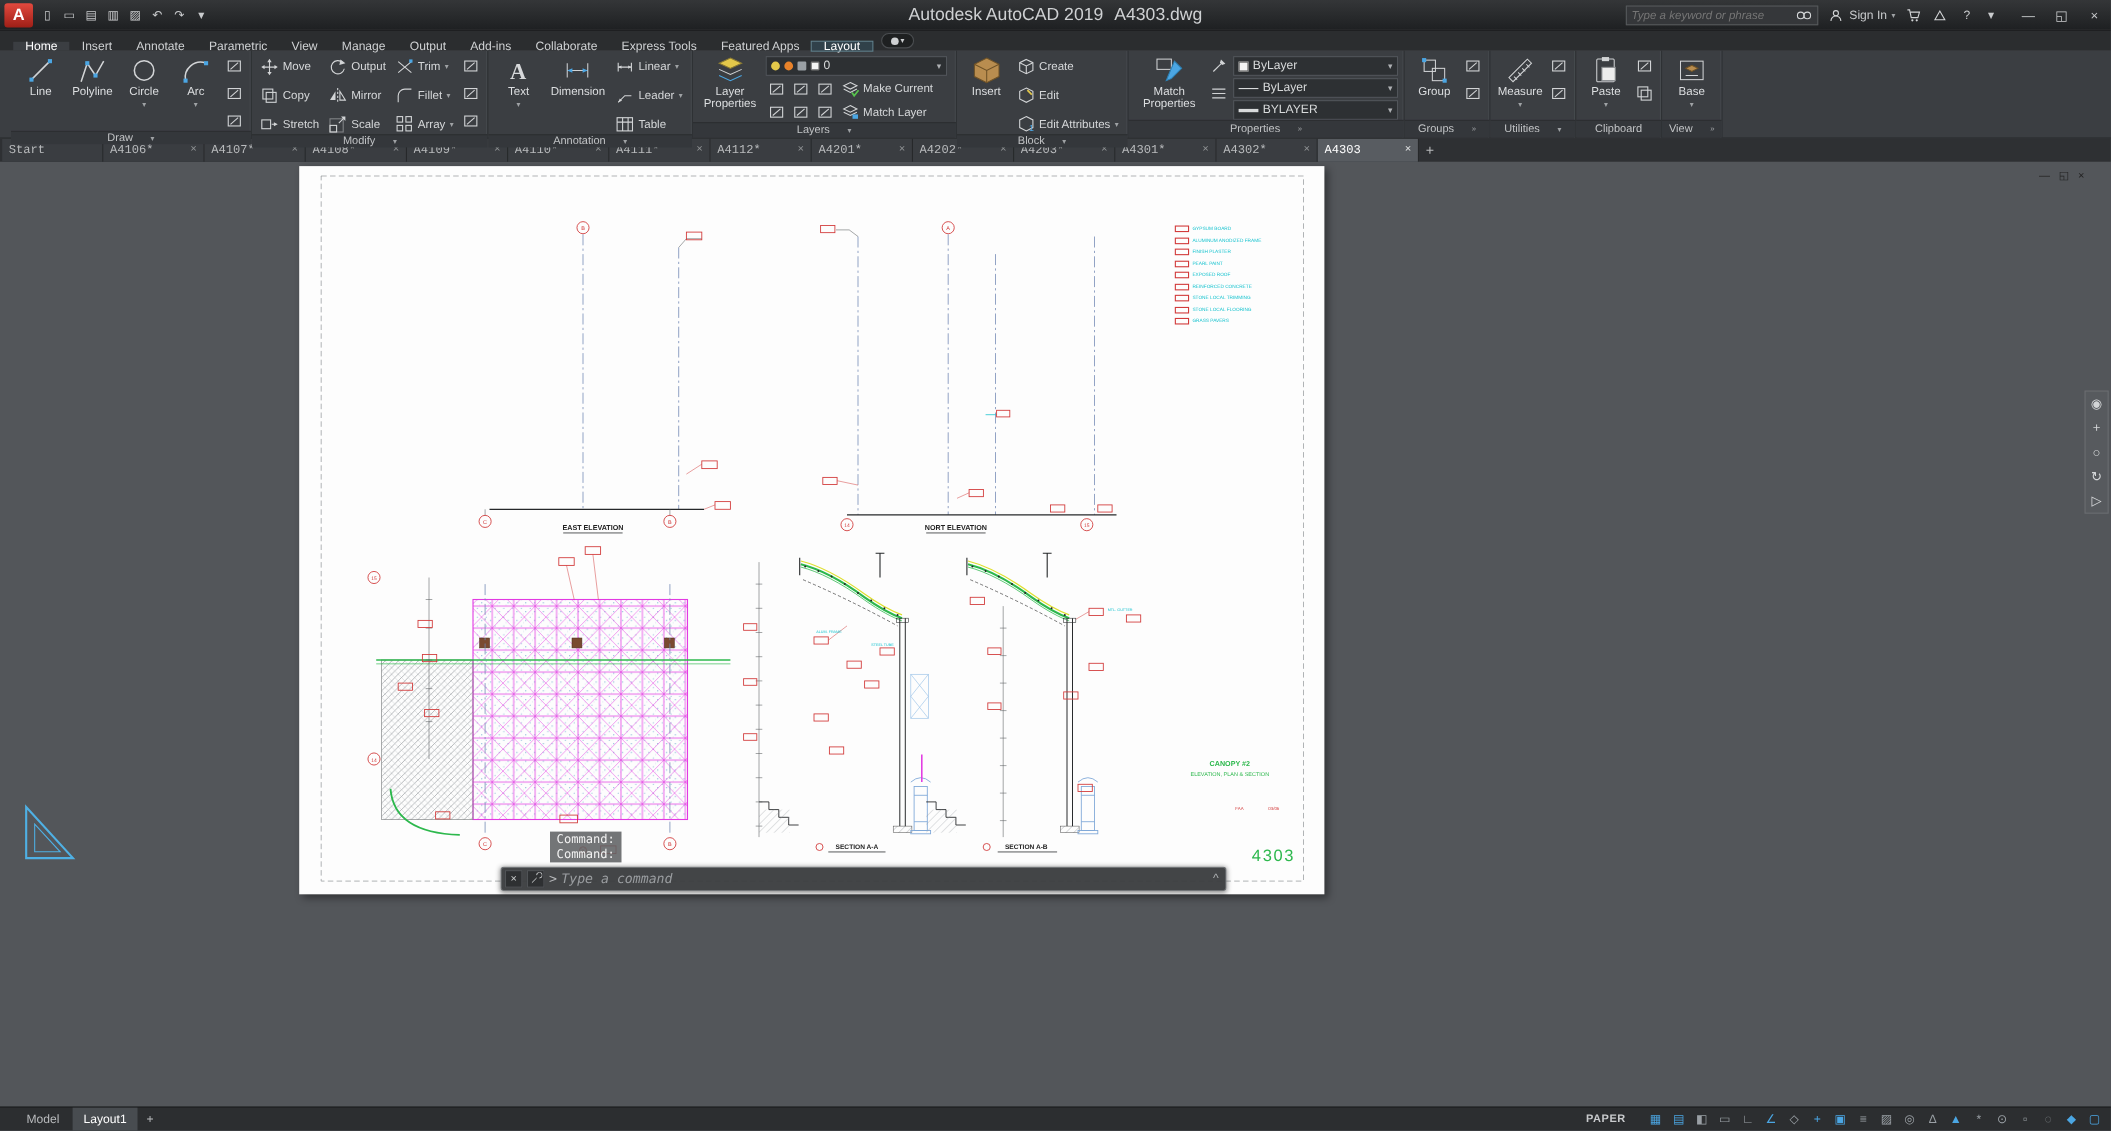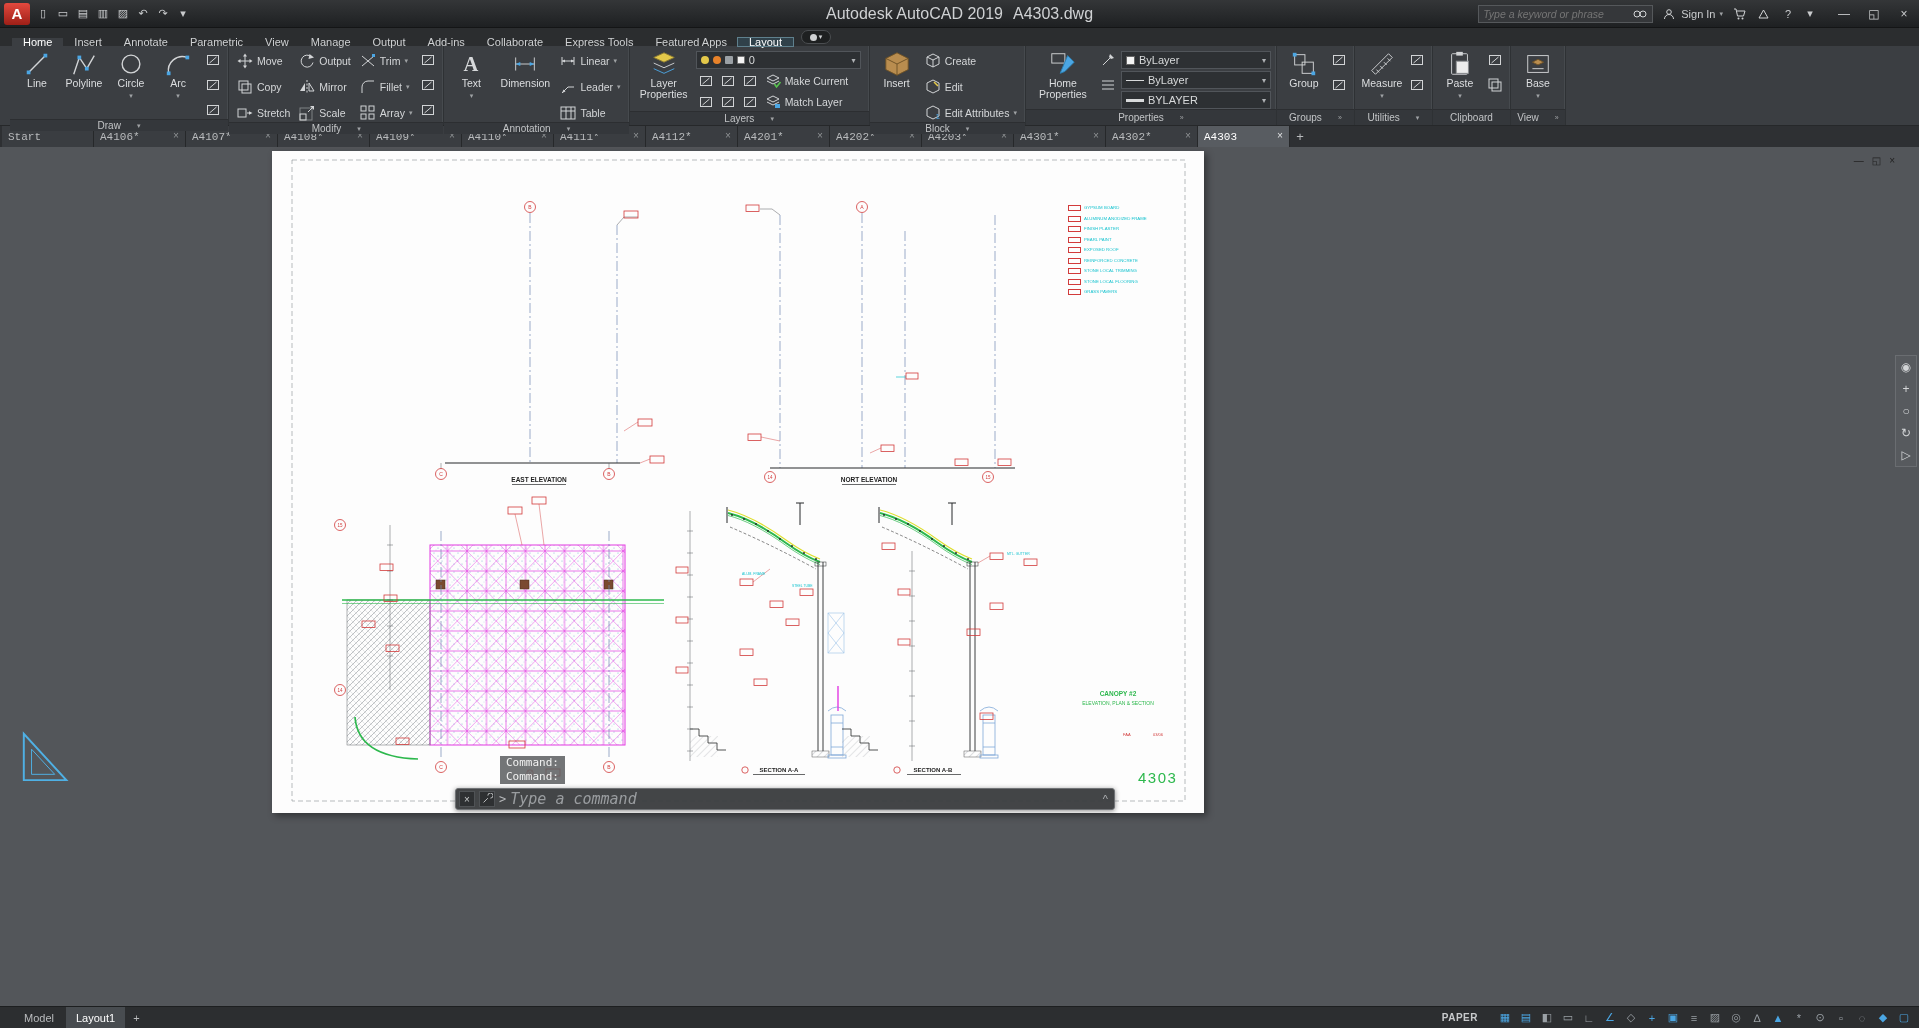--- a/index.html
+++ b/index.html
@@ -121,21 +121,21 @@
     font-family:"DejaVu Sans Mono",monospace; font-size:11px; padding:0 6px 1px; z-index:6; }
   .c1 { top:609px; } .c2 { top:623px; }
   .cmdbar { position:absolute; left:455px; top:641px; width:660px; height:22px;
     background:rgba(57,59,61,.95); border:1px solid #707376; border-radius:3px;
     box-shadow:0 1px 5px rgba(0,0,0,.45); display:flex; align-items:center; gap:4px;
     padding:0 6px 0 3px; z-index:7; }
   .cbtn { width:16px; height:16px; background:#2e3032; border:1px solid #505356;
     color:#c8cacb; font-size:10px; display:flex; align-items:center; justify-content:center; }
   .cprompt { color:#b8babc; font-family:"DejaVu Sans Mono",monospace; font-size:12px; }
   .cinput { flex:1; background:transparent; border:none; outline:none; color:#fca5a5;
-    font-family:"DejaVu Sans Mono",monospace; font-size:15px; }
+    font-family:"DejaVu Sans Mono",monospace; font-size:12px; }
   .cinput::placeholder { color:#9a9da0; font-style:italic; }
   .cchev { color:#b0b3b5; font-size:11px; }
 
   
   .statusbar { position:absolute; bottom:0; left:0; right:0; height:22px; background:#2c2e30;
     border-top:1px solid #1d1f20; display:flex; align-items:center; z-index:50; }
   .sbleft { display:flex; align-items:center; height:100%; padding-left:14px; gap:2px; }
   .mtab { padding:0 10px; height:100%; display:flex; align-items:center; color:#b9bbbd;
     font-size:11px; }
   .mtab.active { background:#484c50; color:#fff; }
@@ -729,21 +729,21 @@
         <span class="pcar">▾</span>
     </div>
   </div>
 
   <div class="panel">
     <div class="panel-content">
       <div class="bigbtn w64">
         <svg class="ic30">
             <use href="#i-brush"></use>
           </svg>
-        <span>Home Properties</span>
+        <span>Match Properties</span>
       </div>
       <div class="smallcol">
         <span class="gbtn">
             <svg class="ic16">
               <use href="#i-pip"></use>
             </svg>
           </span>
         <span class="gbtn">
             <svg class="ic16">
               <use href="#i-list"></use>

